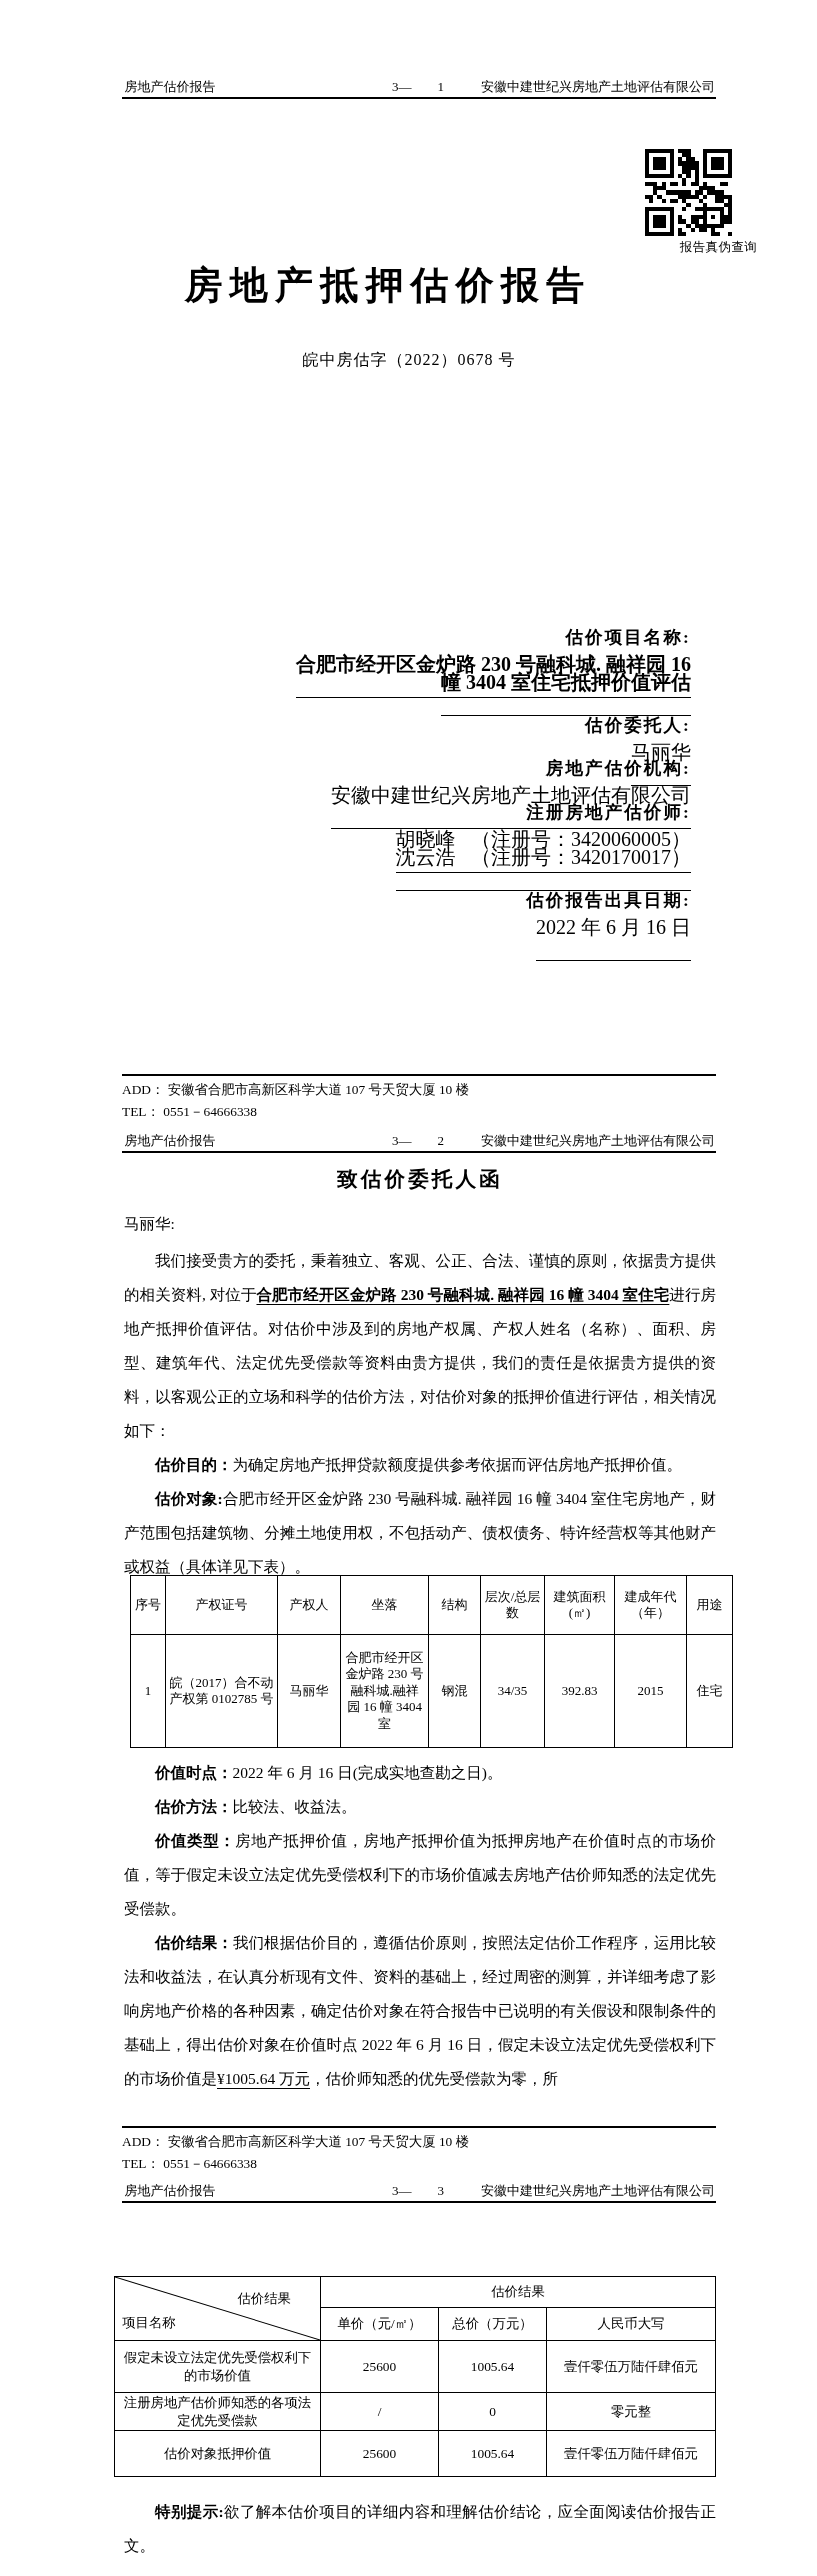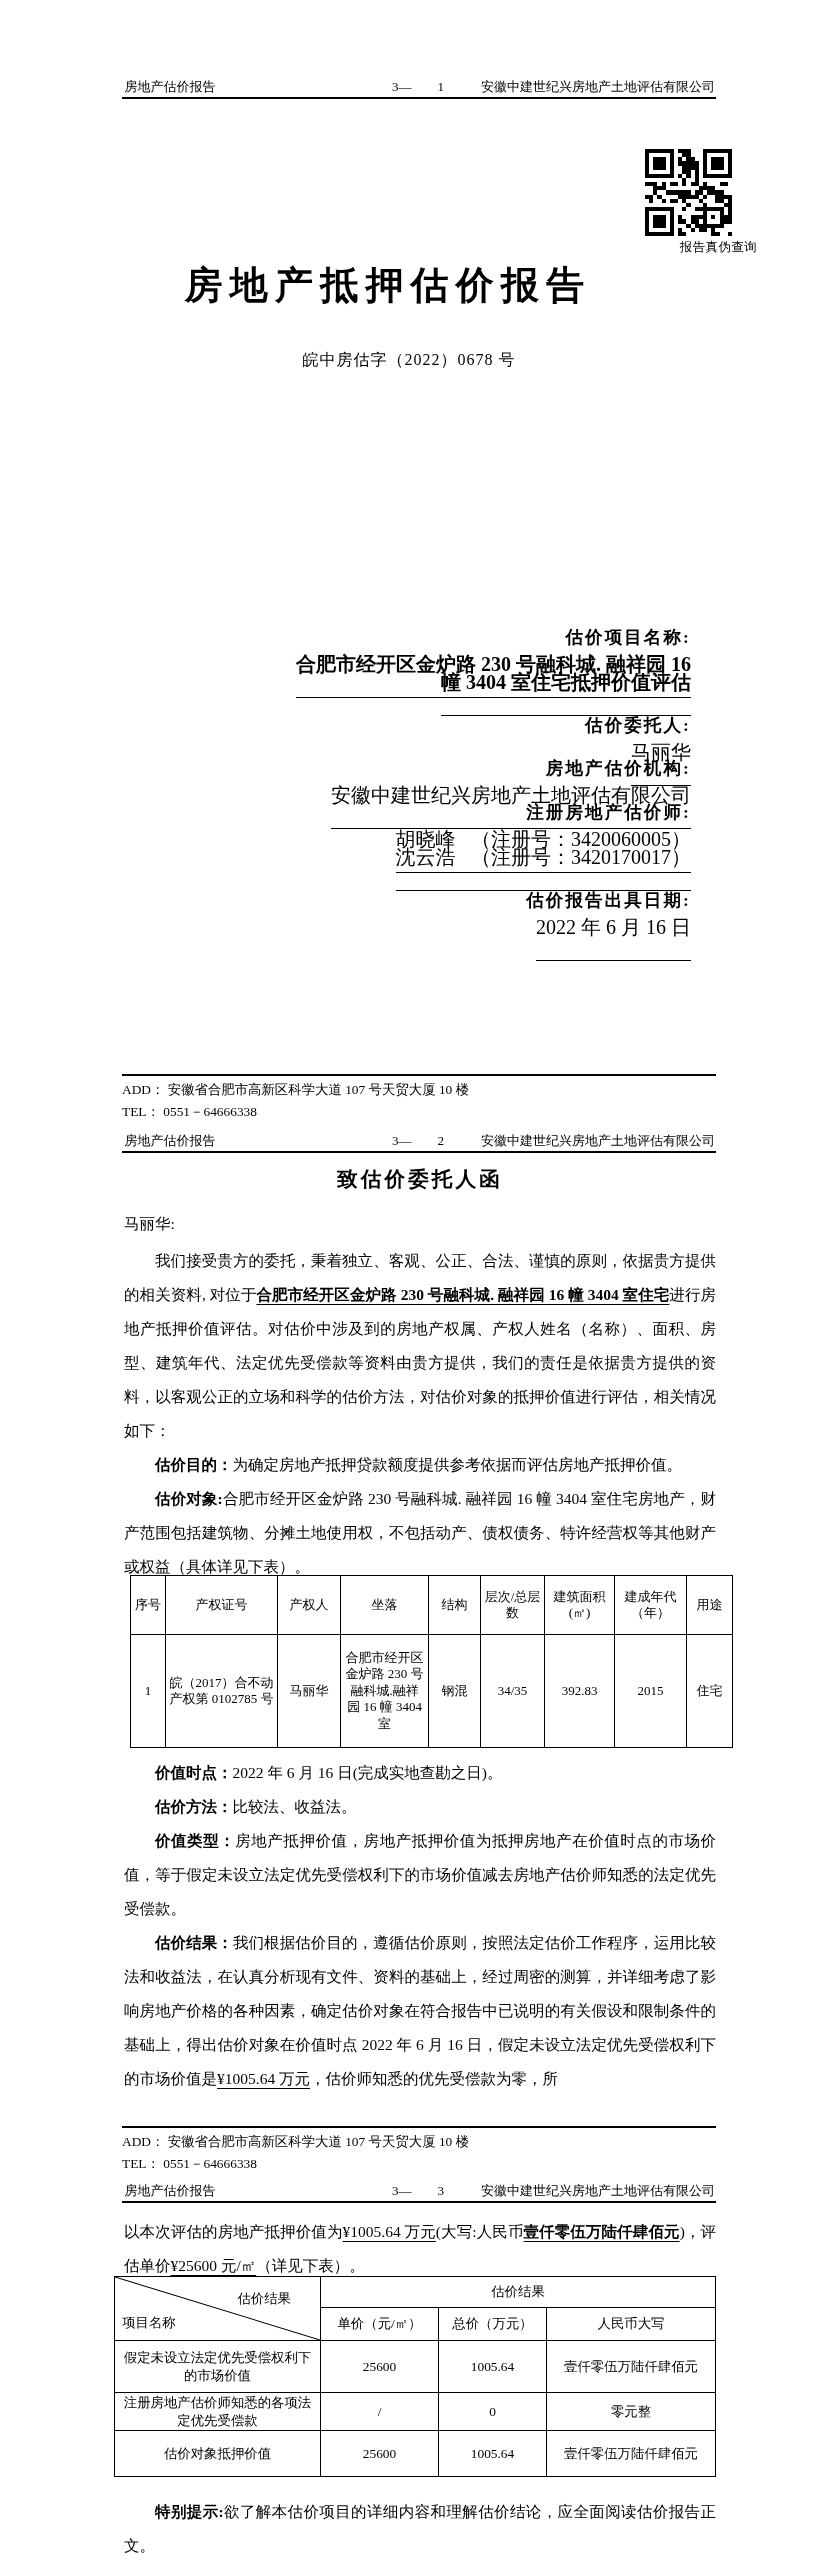--- a/index.html
+++ b/index.html
@@ -318,23 +318,20 @@
     <div class="foot-line">ADD： 安徽省合肥市高新区科学大道 107 号天贸大厦 10 楼</div>
     <div class="foot-line">TEL： 0551－64666338</div>
   </div>
 
   <div class="page-header" style="top:2182px">
     <span class="ph-left">房地产估价报告</span>
     <span class="ph-center">3—　　3</span>
     <span class="ph-right">安徽中建世纪兴房地产土地评估有限公司</span>
   </div>
 
-  <div class="letter" style="top:2215px">
-    <p class="lp"><span>以本次评估的房地产抵押价值为</span><span class="useg">¥1005.64 万元</span><span>(大写:人民币</span><span class="bu">壹仟零伍万陆仟肆佰元</span><span>)，评估单价</span><span class="useg">¥25600 元/㎡</span><span>（详见下表）。</span></p>
-  </div>
 
   <table class="t2">
     <colgroup>
       <col style="width:206px">
         <col style="width:118px">
         <col style="width:108px">
         <col style="width:169px">
     </colgroup>
     <tbody>
         <tr style="height:31px">

